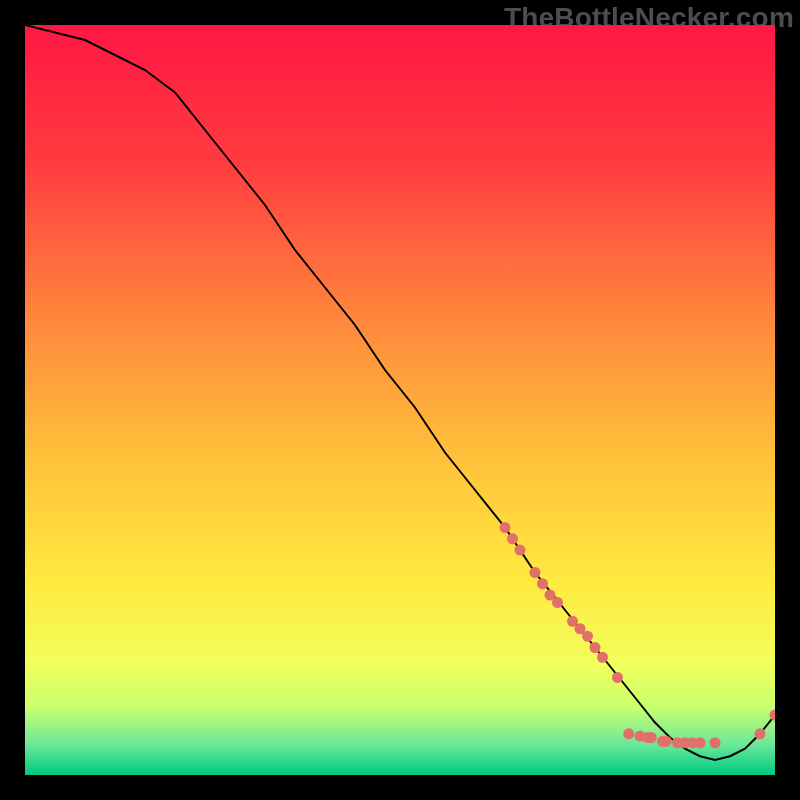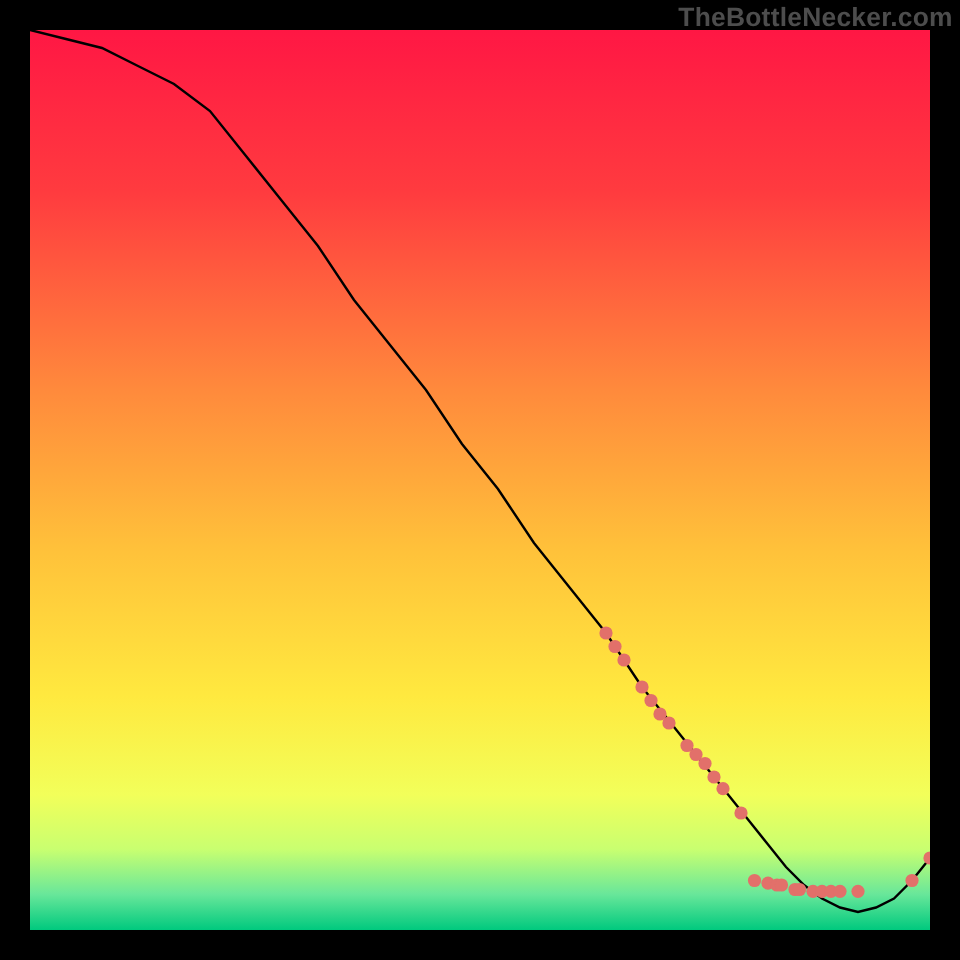--- a/index.html
+++ b/index.html
@@ -14,21 +14,21 @@
   .canvas {
     position: relative;
     width: 800px;
     height: 800px;
   }
   .watermark {
     position: absolute;
     top: 2px;
     right: 6px;
     color: #4d4d4d;
-    font-size: 22px;
+    font-size: 28px;
     font-weight: 600;
     letter-spacing: 0.2px;
     user-select: none;
   }
   .plot {
     position: absolute;
     left: 25px;
     top: 25px;
     width: 750px;
     height: 750px;

